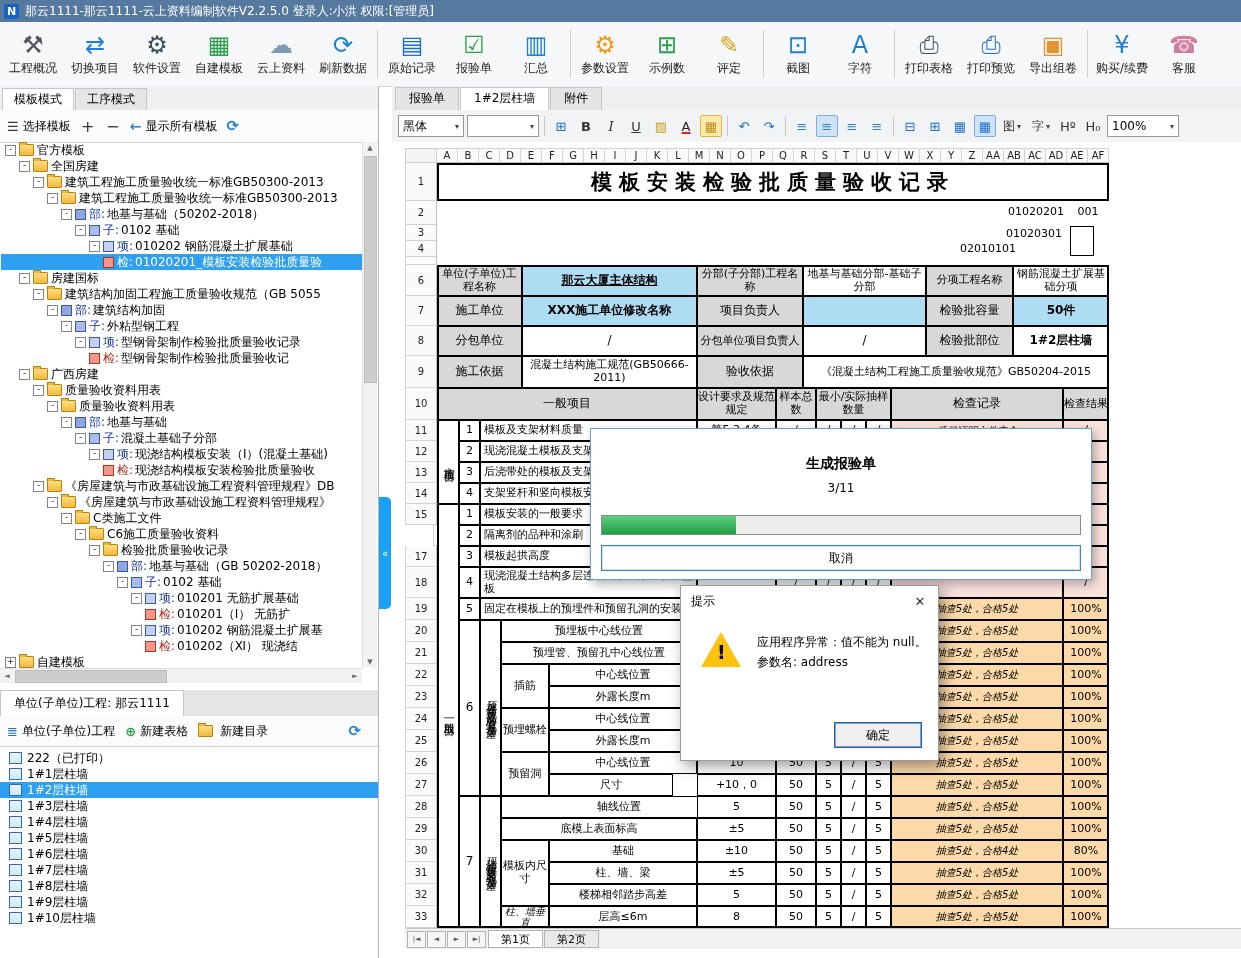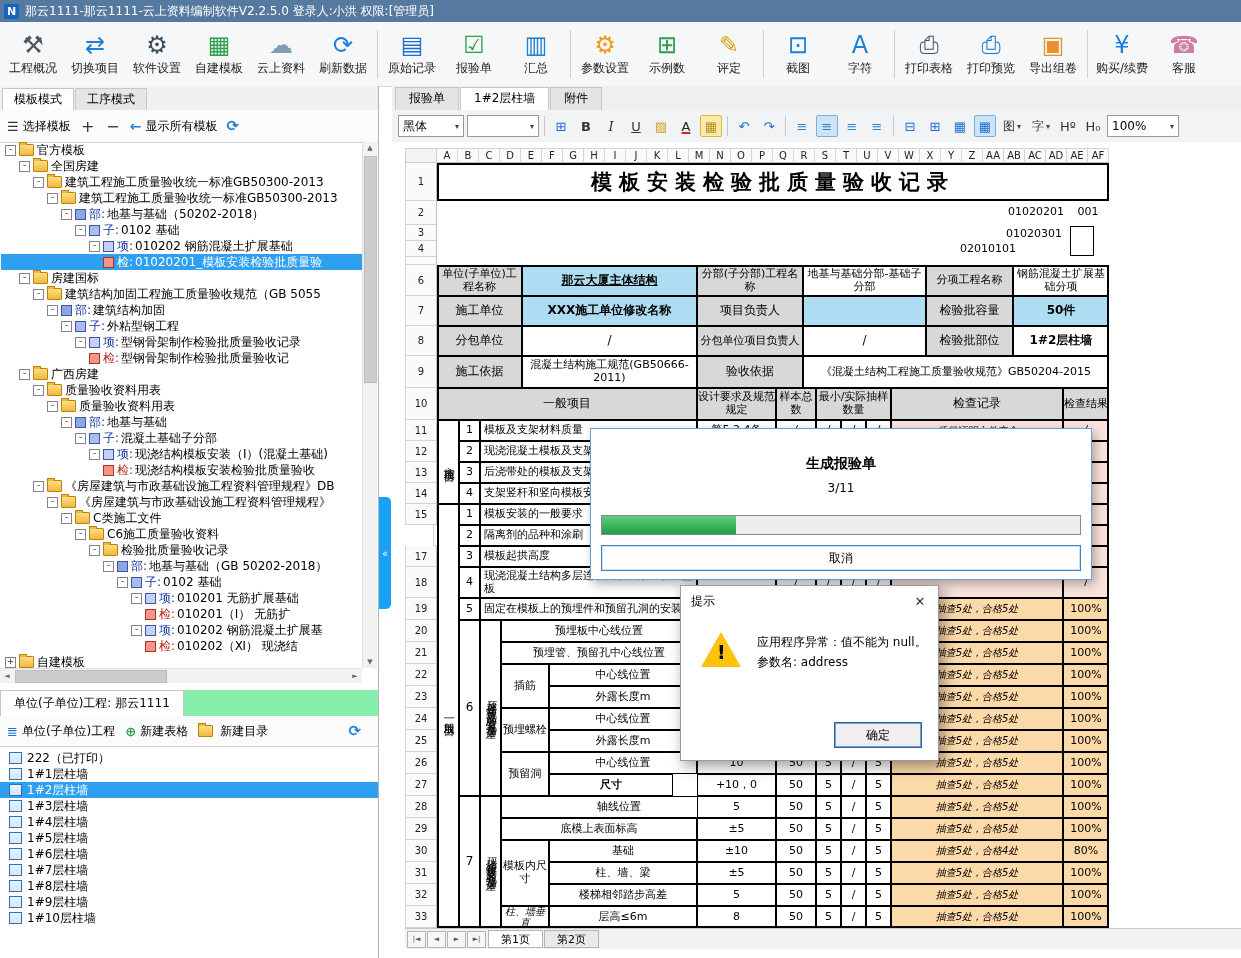--- a/index.html
+++ b/index.html
@@ -48,21 +48,21 @@
 
   .vscroll{position:absolute;top:56px;right:1px;width:14px;height:526px;background:#f2f2f2;border-left:1px solid #e0e0e0;font-size:7px;color:#666;}
   .vscroll .sa{position:absolute;left:0;width:14px;height:12px;text-align:center;line-height:12px;}
   .vscroll .sb{bottom:0;}
   .vscroll .thumb{position:absolute;left:1px;top:14px;width:11px;height:225px;background:#cdcdcd;border:1px solid #bdbdbd;}
   .hscroll{position:absolute;top:582px;left:0;width:362px;height:14px;background:#f2f2f2;border-top:1px solid #e0e0e0;font-size:7px;color:#666;}
   .hscroll .sa{position:absolute;top:0;width:14px;height:14px;text-align:center;line-height:14px;}
   .hscroll .se{right:0;}
   .hscroll .hthumb{position:absolute;left:15px;top:1px;height:11px;width:150px;background:#cdcdcd;border:1px solid #bdbdbd;}
 
-  .unit-tabstrip{position:absolute;left:0;top:604px;right:0;height:26px;background:#86efac;border-bottom:6px solid #6d28d9;}
+  .unit-tabstrip{position:absolute;left:0;top:604px;right:0;height:26px;background:#e5e5e5;border-bottom:6px solid #6d28d9;}
   .unit-tab{display:inline-block;height:25px;line-height:25px;padding:0 13px;background:#fff;border:1px solid #c6c6c6;border-bottom:none;font-size:12px;}
   .unit-toolbar{position:absolute;left:0;top:630px;right:0;height:30px;border-bottom:1px solid #d0d0d0;display:flex;align-items:center;gap:10px;padding:0 7px;font-size:12px;background:#fbfbfb;}
   .ut-item{display:flex;align-items:center;gap:4px;white-space:nowrap;}
   .ic-list{color:#1d6fd0;font-size:13px;}
   .ic-plus{color:#2f9e4e;font-size:13px;font-weight:bold;}
   .ut-refresh{margin-left:auto;margin-right:10px;color:#1d7fd6;font-size:15px;font-weight:bold;}
   .unit-list{position:absolute;left:0;top:660px;right:0;bottom:0;overflow:hidden;padding-top:4px;}
   .urow{height:16px;display:flex;align-items:center;padding-left:9px;white-space:nowrap;}
   .urow.usel{background:#2f9ff0;color:#fff;}
   .uic{width:11px;height:10px;border:1px solid #2f6fb8;background:linear-gradient(#eaf4ff,#cfe6fa);flex:none;margin-right:5px;}
@@ -793,21 +793,21 @@
       <div class="fc or f10" style="left: 891px; top: 730px; width: 172px; height: 22px;">抽查5处，合格5处</div>
       <div class="fc or f11" style="left: 1063px; top: 730px; width: 46px; height: 22px;">100%</div>
       <div class="fc w f11" style="left: 549px; top: 752px; width: 148px; height: 22px;">中心线位置</div>
       <div class="fc w f11" style="left: 697px; top: 752px; width: 79px; height: 22px;">10</div>
       <div class="fc w f11" style="left: 776px; top: 752px; width: 40px; height: 22px;">50</div>
       <div class="fc w f11" style="left: 816px; top: 752px; width: 25px; height: 22px;">5</div>
       <div class="fc w f11" style="left: 841px; top: 752px; width: 25px; height: 22px;">/</div>
       <div class="fc w f11" style="left: 866px; top: 752px; width: 25px; height: 22px;">5</div>
       <div class="fc or f10" style="left: 891px; top: 752px; width: 172px; height: 22px;">抽查5处，合格5处</div>
       <div class="fc or f11" style="left: 1063px; top: 752px; width: 46px; height: 22px;">100%</div>
-      <div class="fc w f11" style="left: 549px; top: 774px; width: 124px; height: 22px; font-weight: bold;">尺寸</div>
+      <div class="fc w f11" style="left: 549px; top: 774px; width: 124px; height: 22px;">尺寸</div>
       <div class="fc w f11" style="left: 697px; top: 774px; width: 79px; height: 22px;">+10，0</div>
       <div class="fc w f11" style="left: 776px; top: 774px; width: 40px; height: 22px;">50</div>
       <div class="fc w f11" style="left: 816px; top: 774px; width: 25px; height: 22px;">5</div>
       <div class="fc w f11" style="left: 841px; top: 774px; width: 25px; height: 22px;">/</div>
       <div class="fc w f11" style="left: 866px; top: 774px; width: 25px; height: 22px;">5</div>
       <div class="fc or f10" style="left: 891px; top: 774px; width: 172px; height: 22px;">抽查5处，合格5处</div>
       <div class="fc or f11" style="left: 1063px; top: 774px; width: 46px; height: 22px;">100%</div>
       <div class="fc w f11" style="left: 501px; top: 796px; width: 236px; height: 22px;">轴线位置</div>
       <div class="fc w f11" style="left: 697px; top: 796px; width: 79px; height: 22px;">5</div>
       <div class="fc w f11" style="left: 776px; top: 796px; width: 40px; height: 22px;">50</div>

